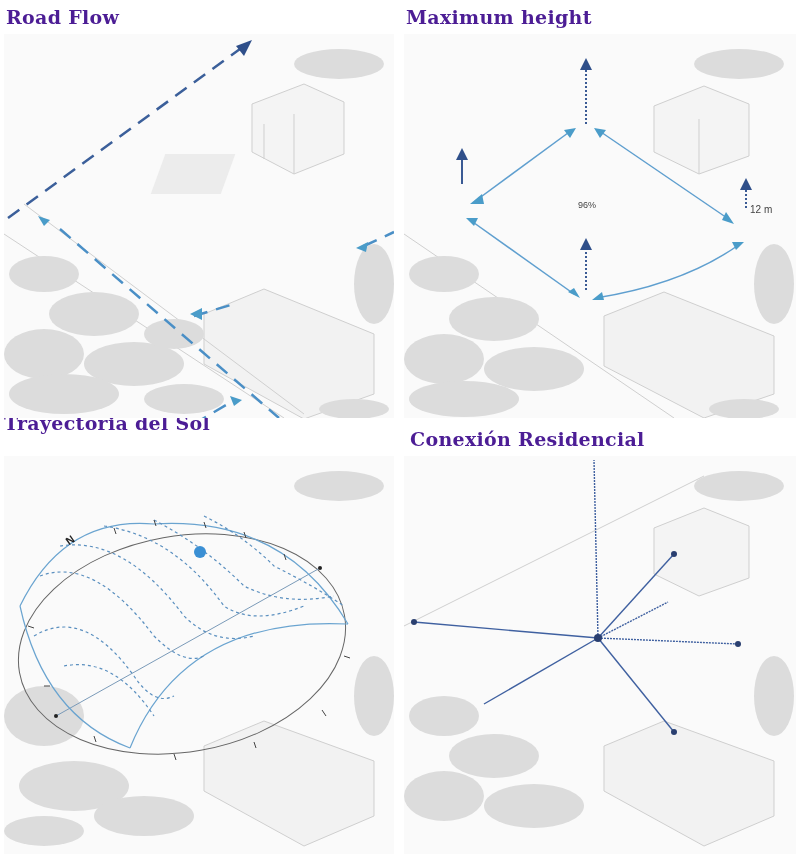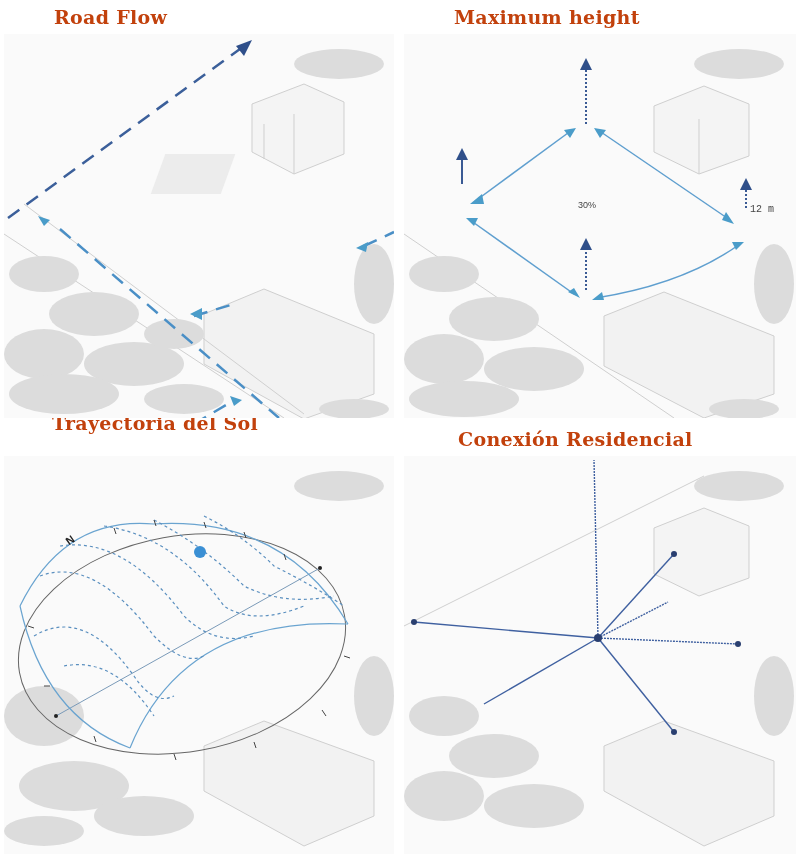--- a/index.html
+++ b/index.html
@@ -1,18 +1,18 @@
 <!DOCTYPE html>
 <html><head>
 <meta charset="utf-8">
 <style>
   html,body{margin:0;padding:0;background:#ffffff;}
   body{width:800px;height:857px;position:relative;overflow:hidden;font-family:"DejaVu Sans",sans-serif;}
   .panel{position:absolute;overflow:hidden;background:#fafafa;}
-  .title{position:absolute;font-family:"DejaVu Serif",serif;font-weight:bold;font-size:19px;color:#c2410c;letter-spacing:0.3px;white-space:nowrap;margin-left:48px;}
+  .title{position:absolute;font-family:"DejaVu Serif",serif;font-weight:bold;font-size:19px;color:#4c1d95;letter-spacing:0.3px;white-space:nowrap;}
   .panel svg{position:absolute;left:0;top:0;}
   .label{position:absolute;font-size:9px;color:#444;font-family:"Liberation Sans",sans-serif;}
 </style>
 </head>
 <body>
 
 <div class="title" style="left:6px;top:6px;">Road Flow</div>
 <div class="title" style="left:406px;top:6px;text-align:center;">Maximum height</div>
 <div class="title" style="left:4px;top:412px;">Trayectoria del Sol</div>
 <div class="title" style="left:410px;top:428px;text-align:center;">Conexión Residencial</div>
@@ -101,22 +101,22 @@
       <line x1="342" y1="174" x2="342" y2="154" stroke="#3a5a94" stroke-dasharray="2,2"></line>
       <line x1="182" y1="256" x2="182" y2="214" stroke="#3a5a94" stroke-dasharray="2,2"></line>
     </g>
     <g fill="#2f4f8a">
       <polygon points="182,24 176,36 188,36"></polygon>
         <polygon points="58,114 52,126 64,126"></polygon>
       <polygon points="342,144 336,156 348,156"></polygon>
         <polygon points="182,204 176,216 188,216"></polygon>
     </g>
   </svg>
-  <div class="label" style="left:174px;top:166px;">30%</div>
-  <div class="label" style="left:346px;top:170px;font-size:10px;font-family:Liberation Mono, monospace;">12 m</div>
+  <div class="label" style="left:174px;top:166px;">96%</div>
+  <div class="label" style="left:346px;top:170px;font-size:10px;">12 m</div>
 </div>
 
 <div class="panel" style="left:4px;top:456px;width:390px;height:398px;">
   <svg width="390" height="398" viewBox="0 0 390 398">
     <g fill="#dcdcdc">
       <ellipse cx="40" cy="260" rx="40" ry="30"></ellipse>
         <ellipse cx="70" cy="330" rx="55" ry="25"></ellipse>
       <ellipse cx="140" cy="360" rx="50" ry="20"></ellipse>
         <ellipse cx="335" cy="30" rx="45" ry="15"></ellipse>
       <ellipse cx="370" cy="240" rx="20" ry="40"></ellipse>

